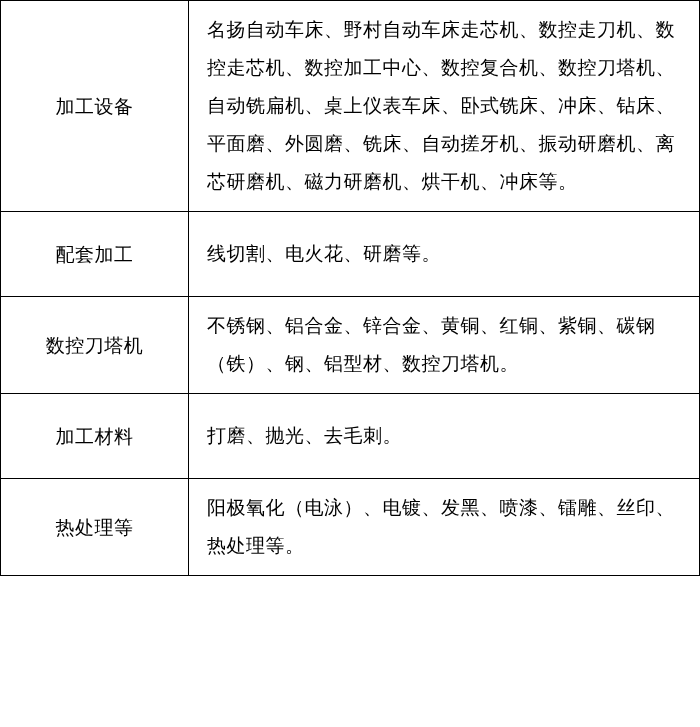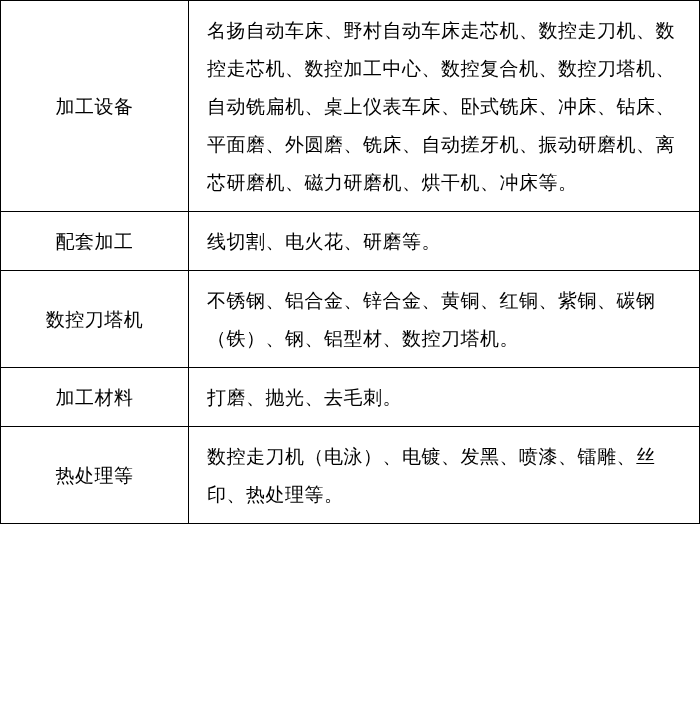--- a/index.html
+++ b/index.html
@@ -22,25 +22,26 @@
   .spec-table td {
     border: 1px solid #000000;
     vertical-align: middle;
     font-size: 19px;
     line-height: 2.0;
     letter-spacing: 0.5px;
   }
   .spec-table td.label-cell {
     width: 175px;
     text-align: center;
-    padding: 10px 6px;
+    padding: 23px 6px;
   }
   .spec-table td.value-cell {
     padding: 10px 20px 10px 18px;
     text-align: left;
+    font-family: Liberation Serif, serif;
   }
   
   .spec-table tr:first-child td {
     border-top: 1px solid #000000;
   }
 </style>
 </head>
 <body>
 
 <table class="spec-table">
@@ -56,16 +57,16 @@
     <tr>
       <td class="label-cell">数控刀塔机</td>
       <td class="value-cell">不锈钢、铝合金、锌合金、黄铜、红铜、紫铜、碳钢（铁）、钢、铝型材、数控刀塔机。</td>
     </tr>
     <tr>
       <td class="label-cell">加工材料</td>
       <td class="value-cell">打磨、抛光、去毛刺。</td>
     </tr>
     <tr>
       <td class="label-cell">热处理等</td>
-      <td class="value-cell">数控走刀机（电泳）、电镀、发黑、喷漆、镭雕、丝印、热处理等。</td>
+      <td class="value-cell">阳极氧化（电泳）、电镀、发黑、喷漆、镭雕、丝印、热处理等。</td>
     </tr>
   </tbody>
 </table>
 
 </body></html>

